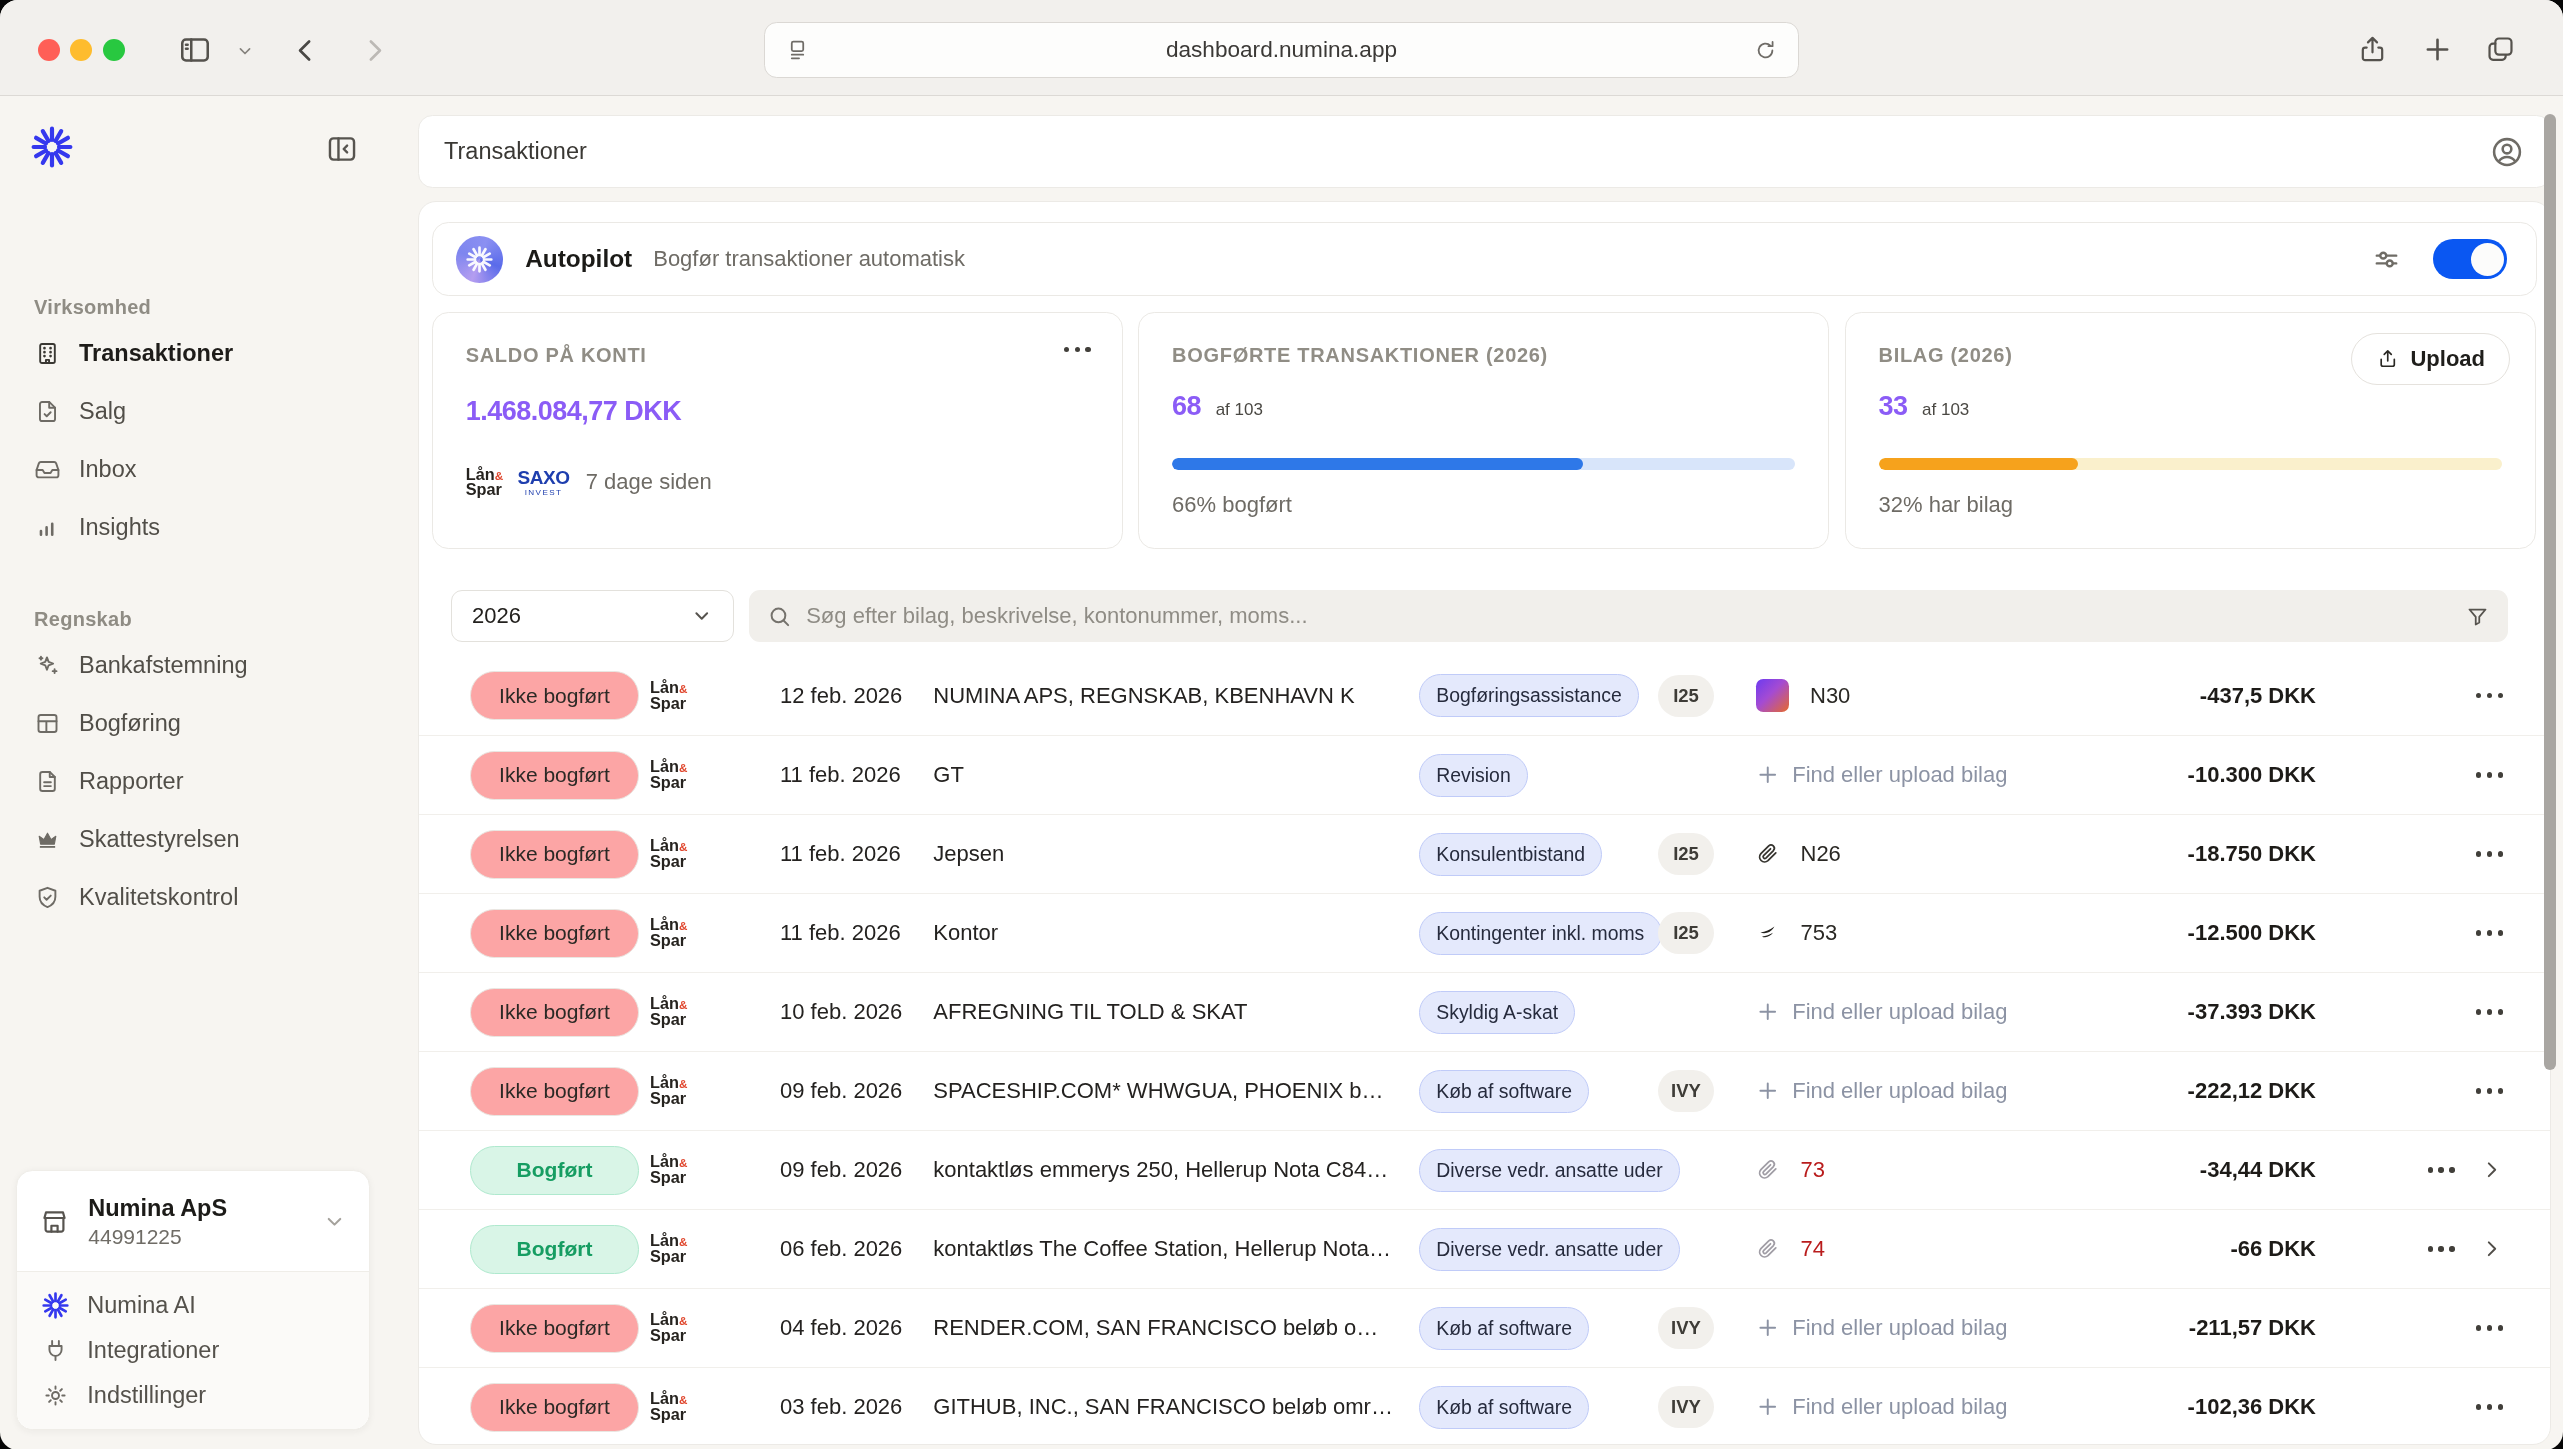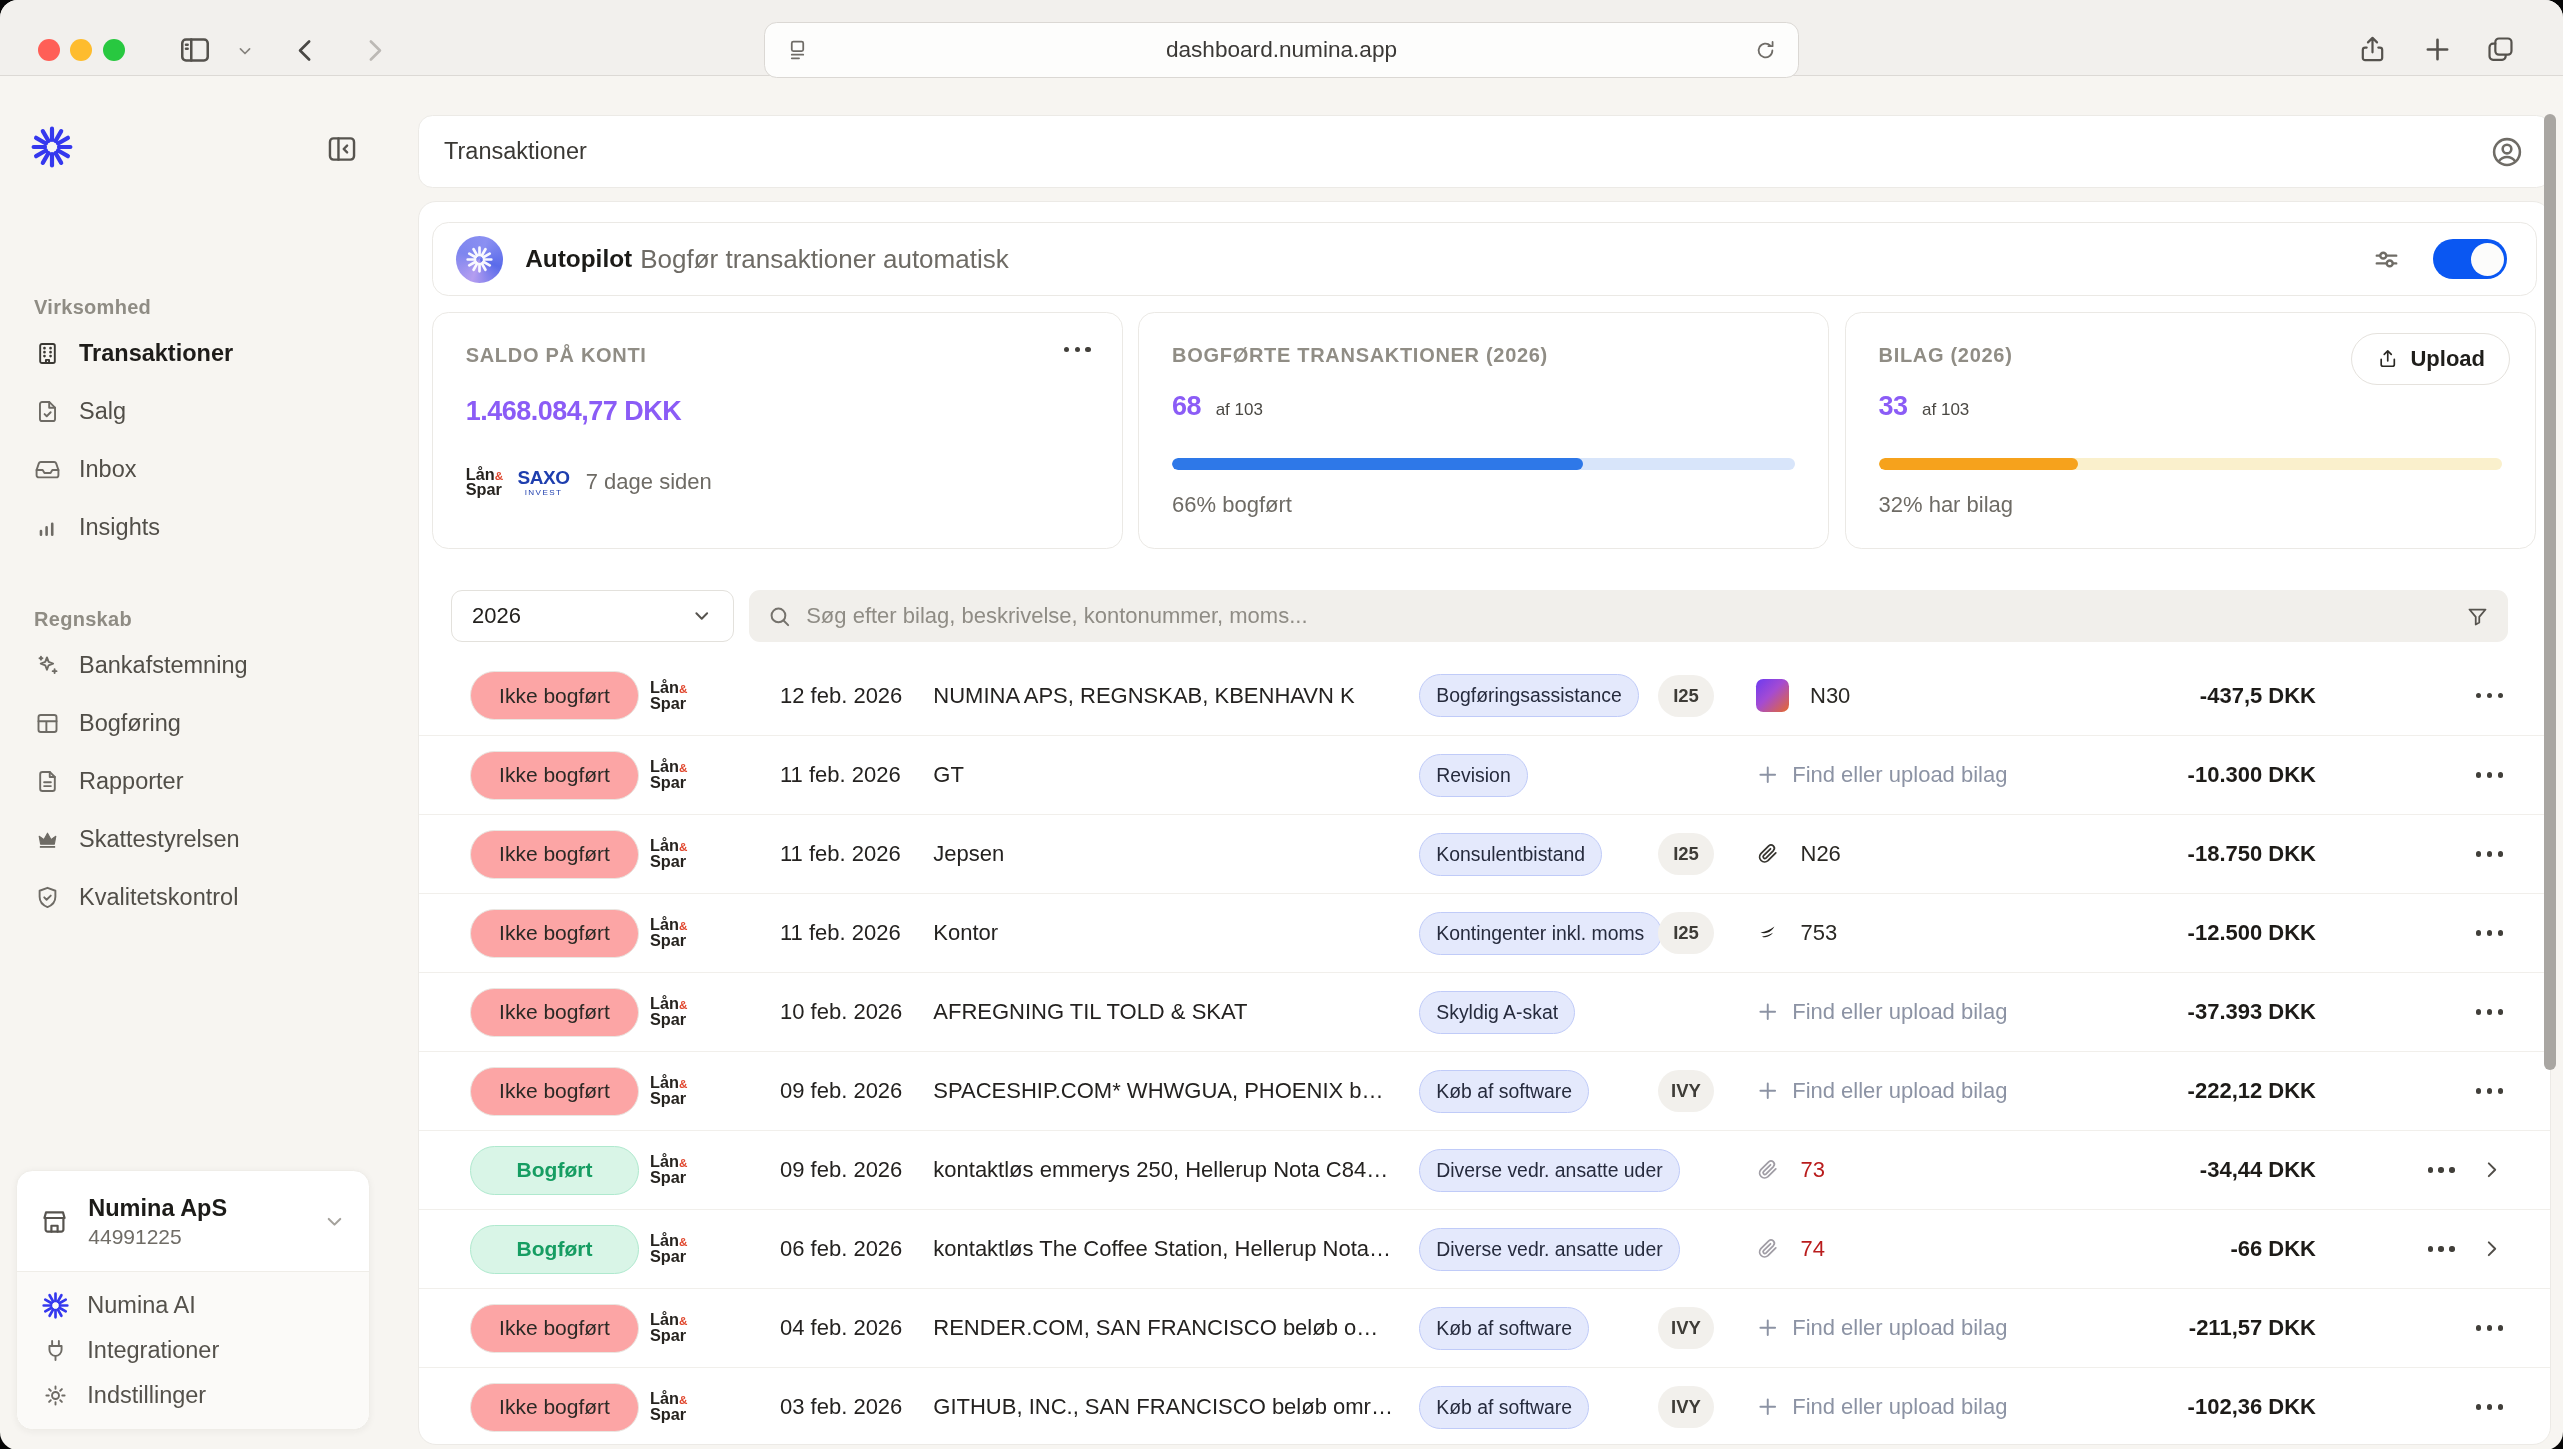--- a/index.html
+++ b/index.html
@@ -1,20 +1,20 @@
 <!DOCTYPE html>
 <html style="font-size:14.5px"><head>
 <meta charset="utf-8">
 <style>
   html,body{margin:0;padding:0;background:#060606;}
   *{box-sizing:border-box;}
   .window{position:relative;width:2563px;height:1450px;margin:0 auto;background:#F7F5F1;
     border-radius:18px;overflow:hidden;font-family:"Liberation Sans","DejaVu Sans",sans-serif;color:#211F1C;}
   
-  .toolbar{position:absolute;top:0;left:0;right:0;height:76px;background:#F2F0ED;border-bottom:0.9px solid #DCD9D5;}
+  .toolbar{position:absolute;top:0;left:0;right:0;height:96px;background:#F2F0ED;border-bottom:0.9px solid #DCD9D5;}
   .light{position:absolute;top:39px;width:22px;height:22px;border-radius:50%;}
   .ic{display:inline-flex;align-items:center;justify-content:center;color:#55524D;}
   .ic svg{width:100%;height:100%;}
   .tb-ic{position:absolute;}
   .urlbar{position:absolute;left:764px;top:22px;width:1035px;height:56px;background:#FDFDFC;
     border:0.9px solid #DBD8D4;border-radius:12.7px;display:flex;align-items:center;padding:0 20px;}
   .urlbar .url{flex:1;text-align:center;font-size:22.6px;color:#3B3936;}
   
   .sidebar{position:absolute;top:99px;left:0;width:411px;bottom:0;}
   .logo{position:absolute;left:31px;top:27px;width:42px;height:42px;color:#3538EE;}
@@ -46,21 +46,21 @@
   .user-btn{margin-left:auto;width:36px;height:36px;color:#6F6C66;cursor:pointer;}
   .panel{position:absolute;left:418px;top:201px;width:2133px;height:1244px;background:#FFFFFF;
     border:0.9px solid #ECEAE6;border-radius:18px;}
   
   .autopilot{position:absolute;left:12.7px;right:12.7px;top:20px;height:74px;border:0.9px solid #EBE9E5;
     border-radius:16.3px;display:flex;align-items:center;padding:0 23.5px;}
   .ap-avatar{width:47px;height:47px;border-radius:50%;flex:none;position:relative;
     background:conic-gradient(from 20deg,#8B90F2,#5A6BEA,#B49DF0,#7E86EF,#8B90F2);display:flex;align-items:center;justify-content:center;}
   .ap-avatar .sic{width:27px;height:27px;color:#FFFFFF;opacity:.95;}
   .ap-title{font-size:24.4px;font-weight:700;color:#1B1A17;margin-left:22px;}
-  .ap-sub{font-size:26px;color:#6E6B65;margin-left:8px;}
+  .ap-sub{font-size:22px;color:#6E6B65;margin-left:21px;}
   .sliders{margin-left:auto;width:31px;height:31px;color:#6F6C66;cursor:pointer;}
   .toggle{width:74px;height:40px;border-radius:20px;background:#C9C6C1;margin-left:31px;margin-right:5.4px;position:relative;cursor:pointer;}
   .toggle.on{background:#0A57F2;}
   .toggle .knob{position:absolute;top:3.6px;left:3.6px;width:33px;height:33px;border-radius:50%;background:#FCFCFB;transition:left .1s;}
   .toggle.on .knob{left:38px;}
   
   .cards{position:absolute;left:12.7px;right:14.5px;top:110px;height:237px;display:flex;gap:15.4px;}
   .card{flex:1;border:0.9px solid #EBE9E5;border-radius:16.3px;position:relative;padding:31px 33px;}
   .card-label{font-size:20px;font-weight:700;color:#908D85;letter-spacing:0.7px;}
   .card-dots{position:absolute;right:31px;top:34px;}

